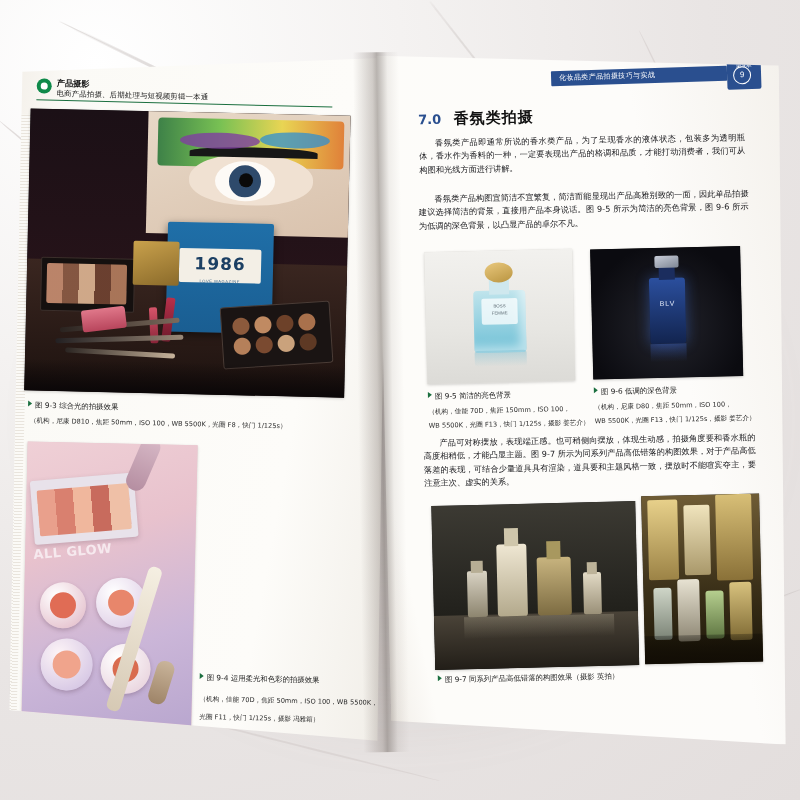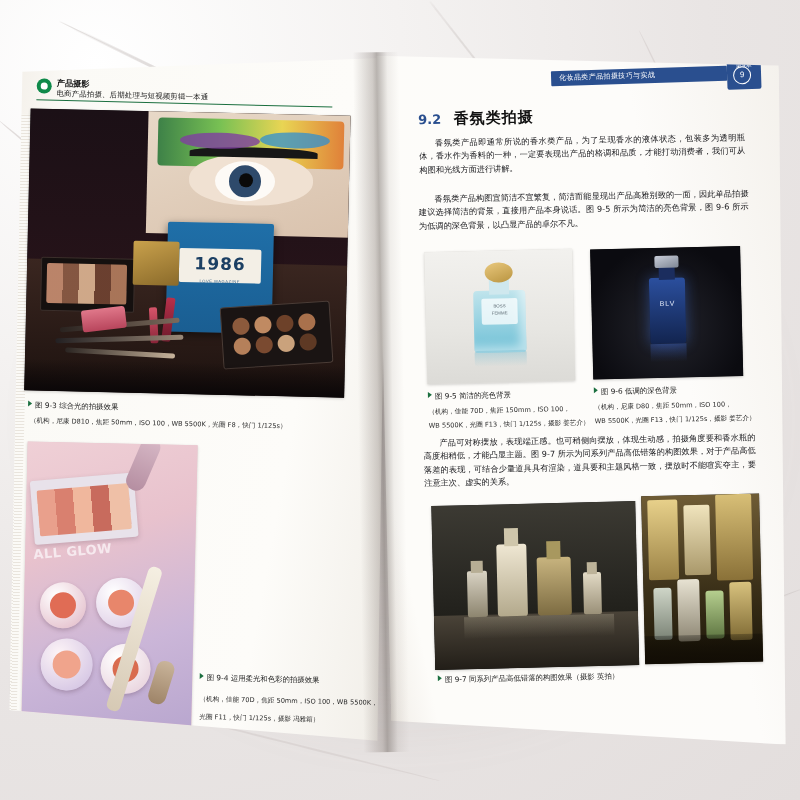--- a/index.html
+++ b/index.html
@@ -234,21 +234,21 @@
           <div class="r-headbar">
             <span class="zh">化妆品类产品拍摄技巧与实战</span>
           </div>
           <div class="chapbox">
             <i class="zh">第9章</i>
             <div class="circ9">9</div>
           </div>
         </div>
 
         <div style="position:absolute;left:44px;top:56px;transform:rotate(0.3deg);">
-          <span class="h2num zh">9.2</span>
+          <span class="h2num zh">7.0</span>
           <span class="h2txt zh" style="margin-left:8px;">香氛类拍摄</span>
         </div>
 
         <div class="body zh" style="position:absolute;left:44px;top:84px;width:326px;text-indent:16px;transform:rotate(0.6deg);">香氛类产品即通常所说的香水类产品，为了呈现香水的液体状态，包装多为透明瓶体，香水作为香料的一种，一定要表现出产品的格调和品质，才能打动消费者，我们可从构图和光线方面进行讲解。</div>
         <div class="body zh" style="position:absolute;left:42px;top:140px;width:330px;text-indent:16px;transform:rotate(0.6deg);">香氛类产品构图宜简洁不宜繁复，简洁而能显现出产品高雅别致的一面，因此单品拍摄建议选择简洁的背景，直接用产品本身说话。图 9-5 所示为简洁的亮色背景，图 9-6 所示为低调的深色背景，以凸显产品的卓尔不凡。</div>
 
         <div class="photo" style="left:46px;top:198px;width:148px;height:132px;transform:rotate(0.2deg);background:#e6e4e0;">
           <div class="sq" style="left:0;top:0;width:148px;height:132px;background:linear-gradient(180deg,#f2f1ee 0%,#e7e6e2 60%,#dcdbd7 100%);"></div>
 
           <div class="sq" style="left:48px;top:40px;width:52px;height:62px;background:linear-gradient(180deg,#bfe4ec,#6fc0d6);border-radius:4px;box-shadow:inset -6px -6px 10px rgba(255,255,255,.5);"></div>

